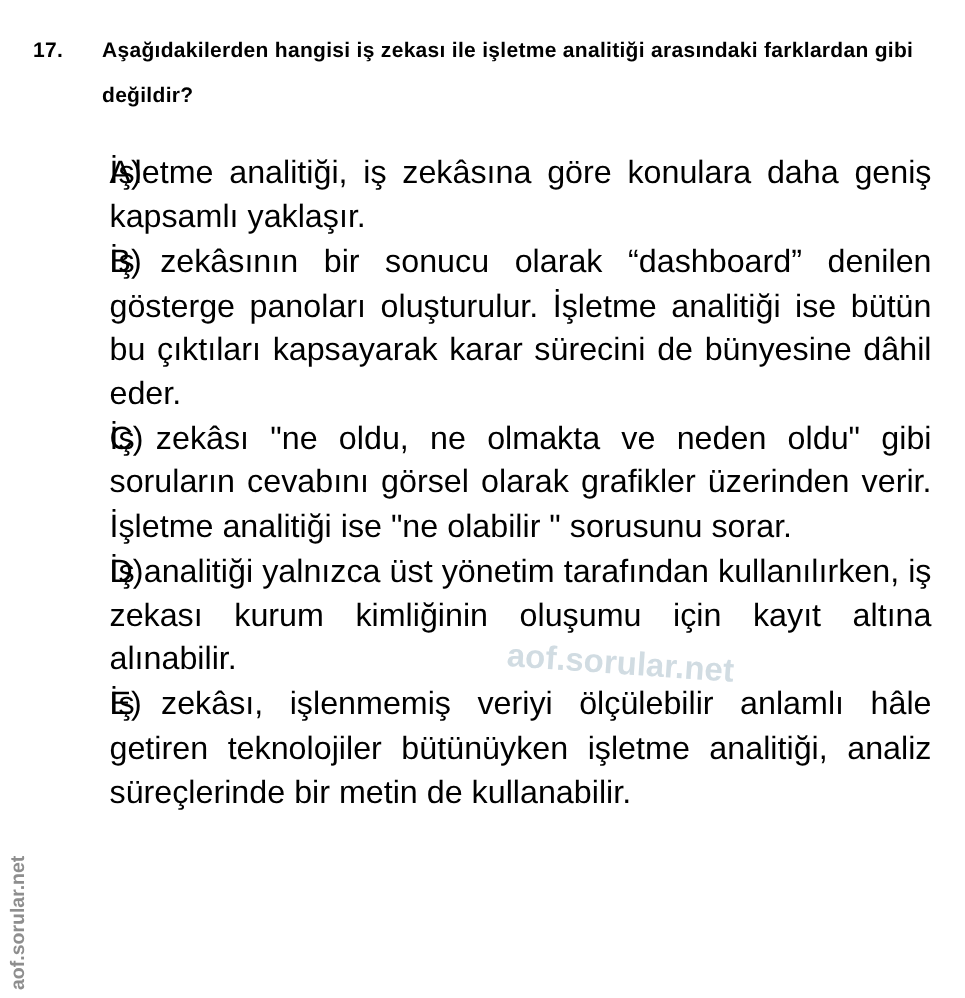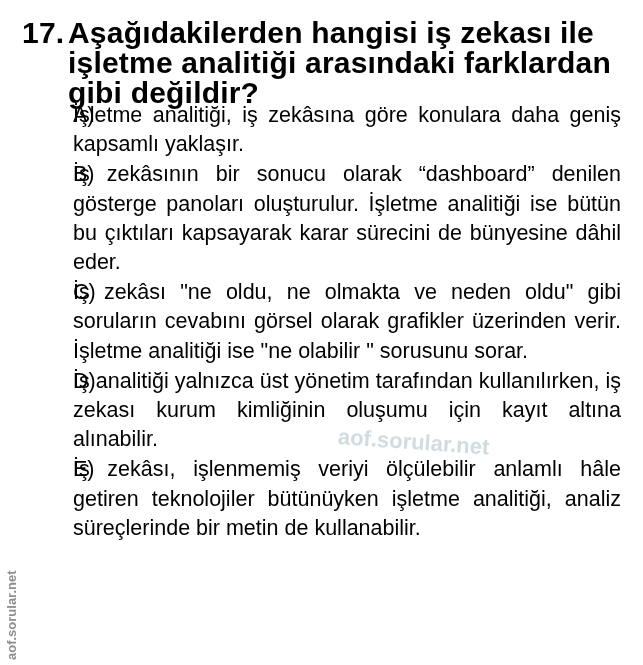--- a/index.html
+++ b/index.html
@@ -14,21 +14,21 @@
       overflow: hidden;
       font-family: "Liberation Sans", "DejaVu Sans", sans-serif;
       color: #000000;
     }
     .question {
       position: absolute;
       left: 22px;
       top: 18px;
       width: 600px;
       font-weight: bold;
-      font-size: 30px;
+      font-size: 14px;
       line-height: 30px;
       letter-spacing: 0.2px;
     }
     .q-number {
       position: absolute;
       left: 0;
       top: 0;
       width: 46px;
     }
     .q-text {

